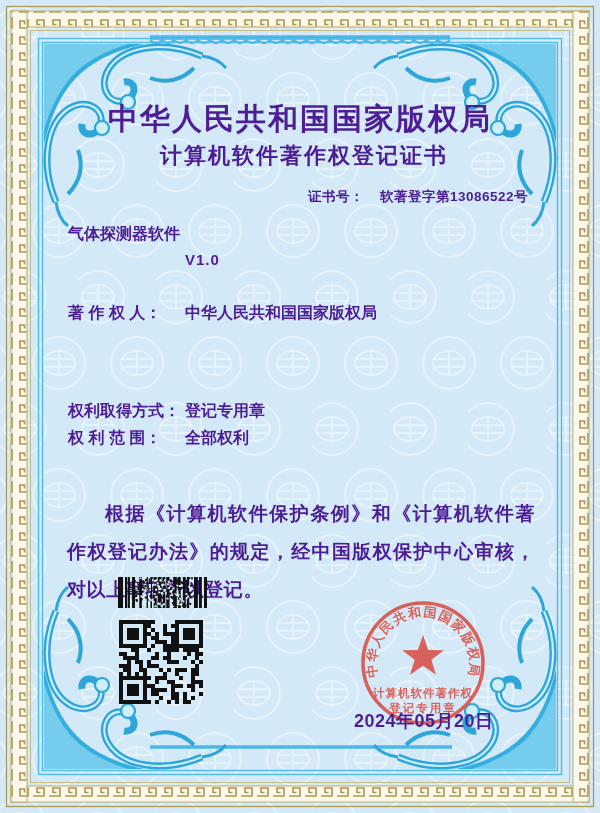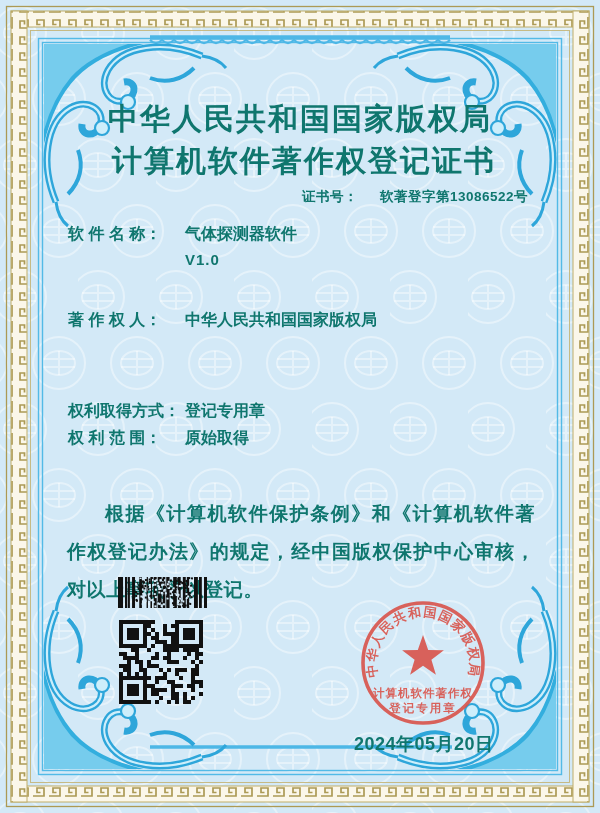--- a/index.html
+++ b/index.html
@@ -1,38 +1,38 @@
 <!DOCTYPE html>
 <html><head>
 <meta charset="utf-8">
 <style>
   html,body{margin:0;padding:0;background:#888;}
   .cert{
     position:relative;width:600px;height:813px;overflow:hidden;
     background:#d3e9f7;
     font-family:"Liberation Sans", sans-serif;
-    font-weight:700;color:#0f766e;
+    font-weight:700;color:#4c1d95;
   }
   .cert svg.bg{position:absolute;inset:0;z-index:0;}
   .abs{position:absolute;z-index:2;}
   .title1{left:0;right:0;top:99px;text-align:center;font-size:30px;letter-spacing:2px;}
-  .title2{left:8px;right:0;top:141px;text-align:center;font-size:30px;letter-spacing:2px;}
+  .title2{left:8px;right:0;top:141px;text-align:center;font-size:22px;letter-spacing:2px;}
   .certno{right:72px;top:188px;font-size:13.5px;letter-spacing:.5px;}
-  .certno .lbl{margin-right:22px;}
+  .certno .lbl{margin-right:16px;}
   .row{left:68px;display:flex;font-size:16px;}
   .row .lbl{width:117px;flex:0 0 117px;}
   .row .val{white-space:nowrap;}
   .version{left:185px;top:251px;font-size:15px;letter-spacing:1px;}
-  .r-name{top:224px}.r-owner{top:310px}.r-acq{top:401px}.r-scope{top:428px}.r-reg{top:465px}
+  .r-name{top:224px}.r-owner{top:303px}.r-acq{top:401px}.r-scope{top:428px}.r-reg{top:465px}
   .statement{left:67px;top:495px;width:468px;font-size:19px;line-height:38px;
     text-indent:2em;letter-spacing:.6px;text-align:justify;}
   .barcode{left:118px;top:577px;}
   .qrcode{left:119px;top:620px;}
   .seal{left:352px;top:592px;opacity:.88;z-index:2;}
-  .date{left:354px;top:732px;font-size:18px;letter-spacing:.5px;z-index:3;}
+  .date{left:354px;top:709px;font-size:18px;letter-spacing:.5px;z-index:3;}
 </style>
 </head>
 <body>
 
 <div class="cert">
 
   <svg class="bg" id="bgdeco" width="600" height="813" viewBox="0 0 600 813">
     <defs>
       <pattern id="wm" patternUnits="userSpaceOnUse" width="78" height="132">
         <g stroke="#ffffff" stroke-opacity="0.42" fill="none" stroke-width="2">
@@ -102,38 +102,37 @@
   </svg>
 
   <div class="abs title1">中华人民共和国国家版权局</div>
   <div class="abs title2">计算机软件著作权登记证书</div>
 
   <div class="abs certno">
     <span class="lbl">证书号：</span><span>软著登字第13086522号</span>
   </div>
 
   <div class="abs row r-name">
-    <span class="lbl">软 件 名 称：</span>
     <span class="val">气体探测器软件</span>
   </div>
   <div class="abs version">V1.0</div>
 
   <div class="abs row r-owner">
     <span class="lbl">著 作 权 人：</span>
     <span class="val">中华人民共和国国家版权局</span>
   </div>
 
   <div class="abs row r-acq">
     <span class="lbl">权利取得方式：</span>
     <span class="val">登记专用章</span>
   </div>
 
   <div class="abs row r-scope">
     <span class="lbl">权 利 范 围：</span>
-    <span class="val">原始取得</span>
+    <span class="val">全部权利</span>
   </div>
 
 
   <div class="abs statement">根据《计算机软件保护条例》和《计算机软件著作权登记办法》的规定，经中国版权保护中心审核，对以上事项予以登记。</div>
 
   <svg class="abs barcode" id="barcode" width="92" height="31" viewBox="0 0 92 31">
       <rect x="0" y="0" width="2.471244855967078" height="31" fill="#111"></rect>
       <rect x="3.3021947873799724" y="0" width="1.73193158436214" height="31" fill="#111"></rect>
       <rect x="9.661406893004115" y="0" width="2.23247170781893" height="31" fill="#111"></rect>
       <rect x="14.056387174211247" y="0" width="2.9723251028806583" height="31" fill="#111"></rect>

